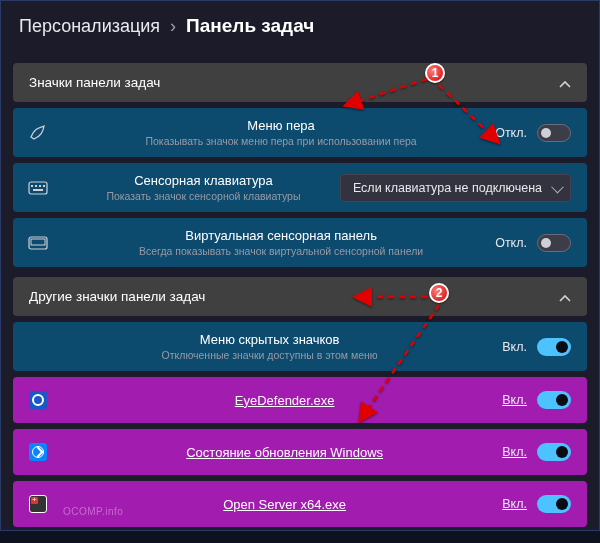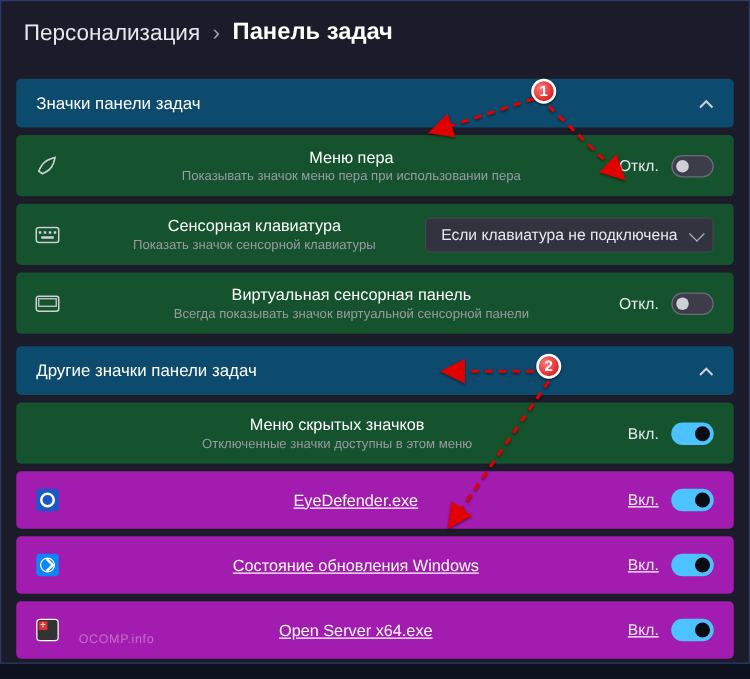--- a/index.html
+++ b/index.html
@@ -25,36 +25,36 @@
     align-items: center;
     gap: 10px;
     padding: 14px 18px 16px 18px;
     font-size: 18px;
   }
   .breadcrumb .crumb1 { color: #e8e8ee; }
   .breadcrumb .sep { color: #a0a0b0; }
   .breadcrumb .crumb2 { font-weight: 600; color: #fff; font-size: 19px; }
   .content { padding: 0 12px; }
   .section-header {
-    background: #0c4a6e;
+    background: #404040;
     border-radius: 4px;
     padding: 12px 16px;
     display: flex;
     align-items: center;
     justify-content: space-between;
     margin-top: 10px;
     cursor: pointer;
   }
   .section-header .titles { display: flex; flex-direction: column; }
   .section-title { font-size: 13.5px; color: #fff; }
   .section-sub { font-size: 11px; color: #9a9aa6; margin-top: 3px; }
   .chevron { width: 12px; height: 12px; }
   .chevron svg { width: 12px; height: 12px; fill: #d0d0d8; }
   .row {
-    background: #14532d;
+    background: #0c4a6e;
     border-radius: 4px;
     margin-top: 6px;
     padding: 10px 16px 10px 14px;
     display: flex;
     align-items: center;
   }
   .row .icon-slot {
     width: 22px; height: 22px;
     display: flex; align-items: center; justify-content: center;
     margin-right: 18px;

